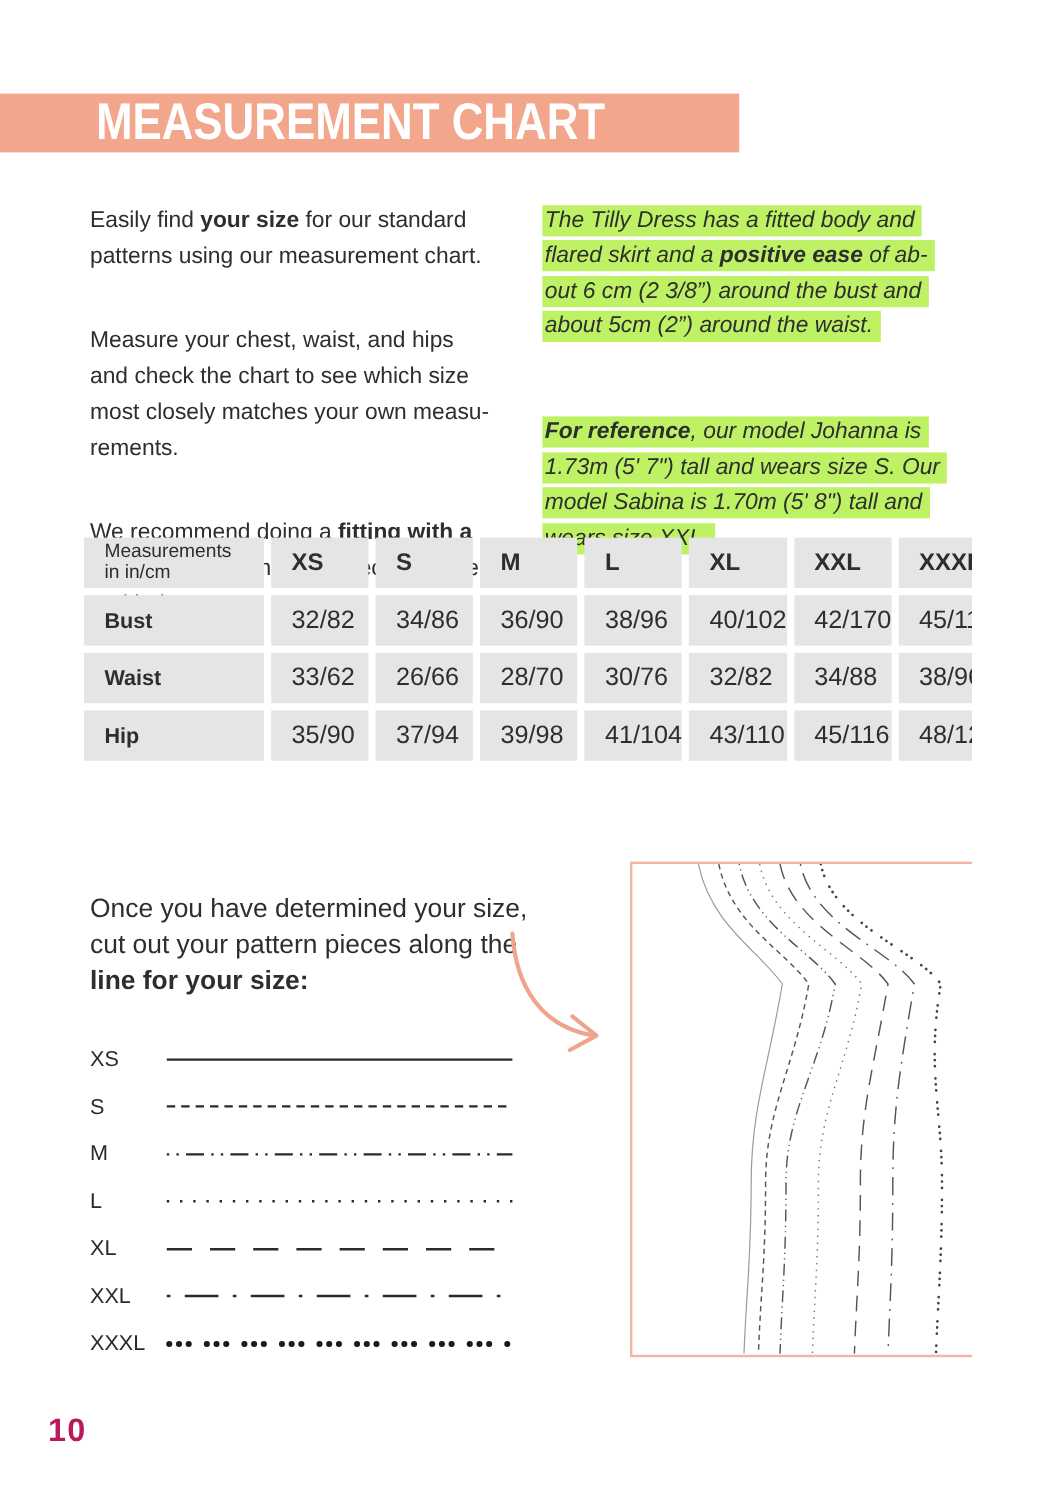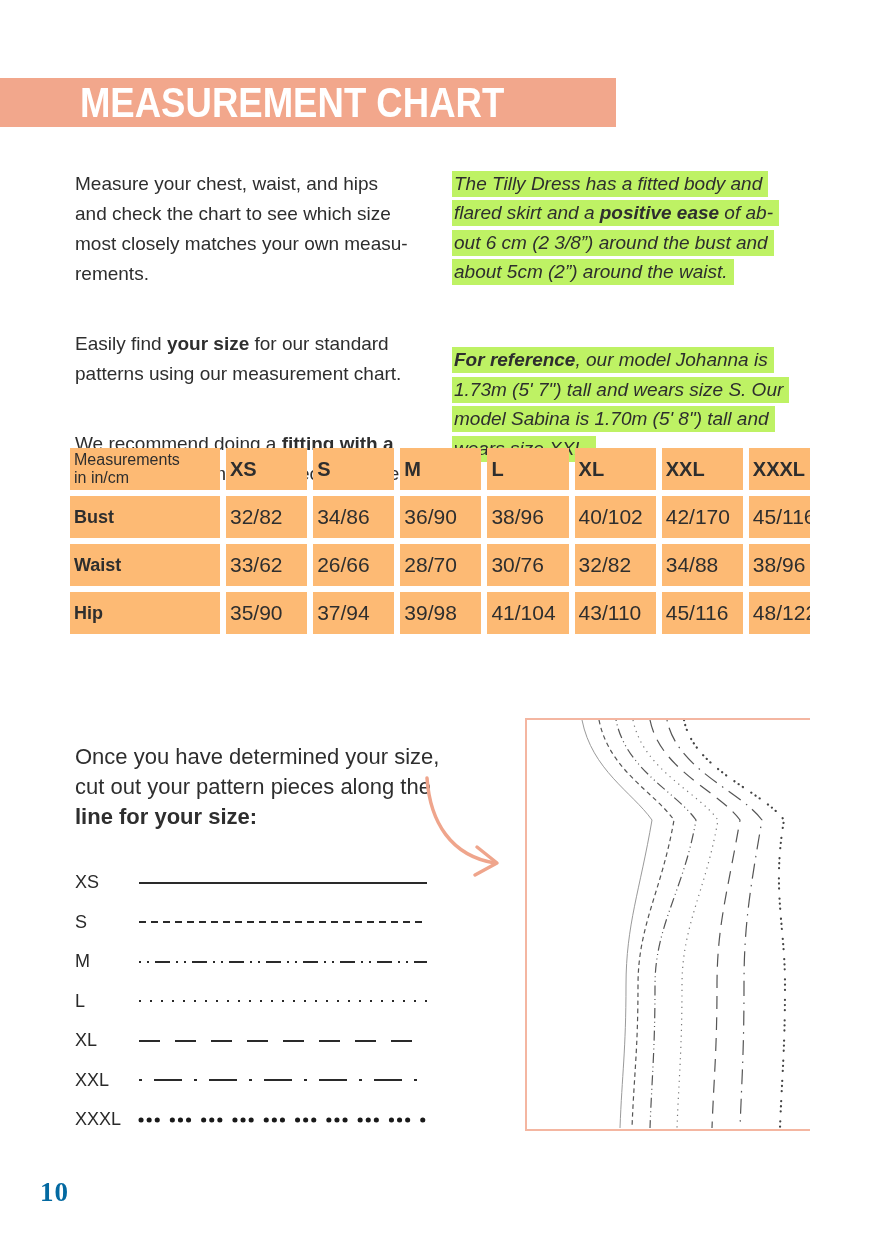--- a/index.html
+++ b/index.html
@@ -18,21 +18,21 @@
   .col-right { left:452px; width:392px; line-height:29.5px; }
   .col p { margin:0 0 10px 0; }
   .col-right p { margin:0; }
   .col-right .p2 { margin-top:29px; }
   .hl { background:#bef264; padding:2px 6px 3px 2px;
         -webkit-box-decoration-break:clone; box-decoration-break:clone;font-style:italic; }
 
   
   .size-table { position:absolute; left:70px; top:448px; width:760px;
                 display:grid; grid-template-columns:150px repeat(7,1fr); gap:6px 6px; }
-  .cell { background:#fdba74; height:42px; display:flex; align-items:center; padding-left:4px; }
+  .cell { background:#e5e5e5; height:42px; display:flex; align-items:center; padding-left:17px; }
   .cell.corner { font-size:16px; line-height:18px; white-space:pre-line; }
   .cell.size-h { font-weight:bold; font-size:20px; }
   .cell.rowlab { font-weight:bold; font-size:18px; }
   .cell.val    { font-size:21px; }
 
   
   .cut-text { position:absolute; left:75px; top:742px; width:390px;
               font-size:22px; line-height:30px; white-space:pre-line; }
 
   .arrow-wrap { position:absolute; left:413px; top:772px; width:100px; height:112px; }
@@ -40,38 +40,38 @@
   
   .legend { position:absolute; left:75px; top:863px; width:360px; }
   .legend-row { display:flex; align-items:center; height:39.5px; }
   .legend-label { width:63px; font-size:18px; color:#2a2a2a; }
   .legend-line { flex:0 0 290px; }
 
   
   .pattern-box { position:absolute; left:525px; top:718px; width:300px; height:413px;
                  border:2px solid #F4B6A1; background:#ffffff; }
 
-  .page-number { position:absolute; left:40px; top:1177px; font-size:27px; font-weight:bold; color:#0369a1; letter-spacing:1px;font-family:Liberation Serif, serif; }
+  .page-number { position:absolute; left:40px; top:1177px; font-size:27px; font-weight:bold; color:#be185d; letter-spacing:1px; }
 </style>
 </head>
 <body>
 
 <div class="page">
 
   <div class="title-bar">
     <span class="title-text">MEASUREMENT CHART</span>
   </div>
 
   <div class="col col-left">
+    <p><span>Easily find </span><b>your size</b><span> for our standard
+patterns using our measurement chart.</span></p>
     <p><span>Measure your chest, waist, and hips
 and check the chart to see which size
 most closely matches your own measu-
 rements.</span></p>
-    <p><span>Easily find </span><b>your size</b><span> for our standard
-patterns using our measurement chart.</span></p>
     <p><span>We recommend doing a </span><b>fitting with a
 toile</b><span> for any garment to check the size
 and balance.</span></p>
   </div>
 
   <div class="col col-right">
     <p class="p1"><span class="hl"><span>The Tilly Dress has a fitted body and
 flared skirt and a </span><b>positive ease</b><span> of ab-
 out 6 cm (2 3/8”) around the bust and
 about 5cm (2”) around the waist.</span></span></p>

